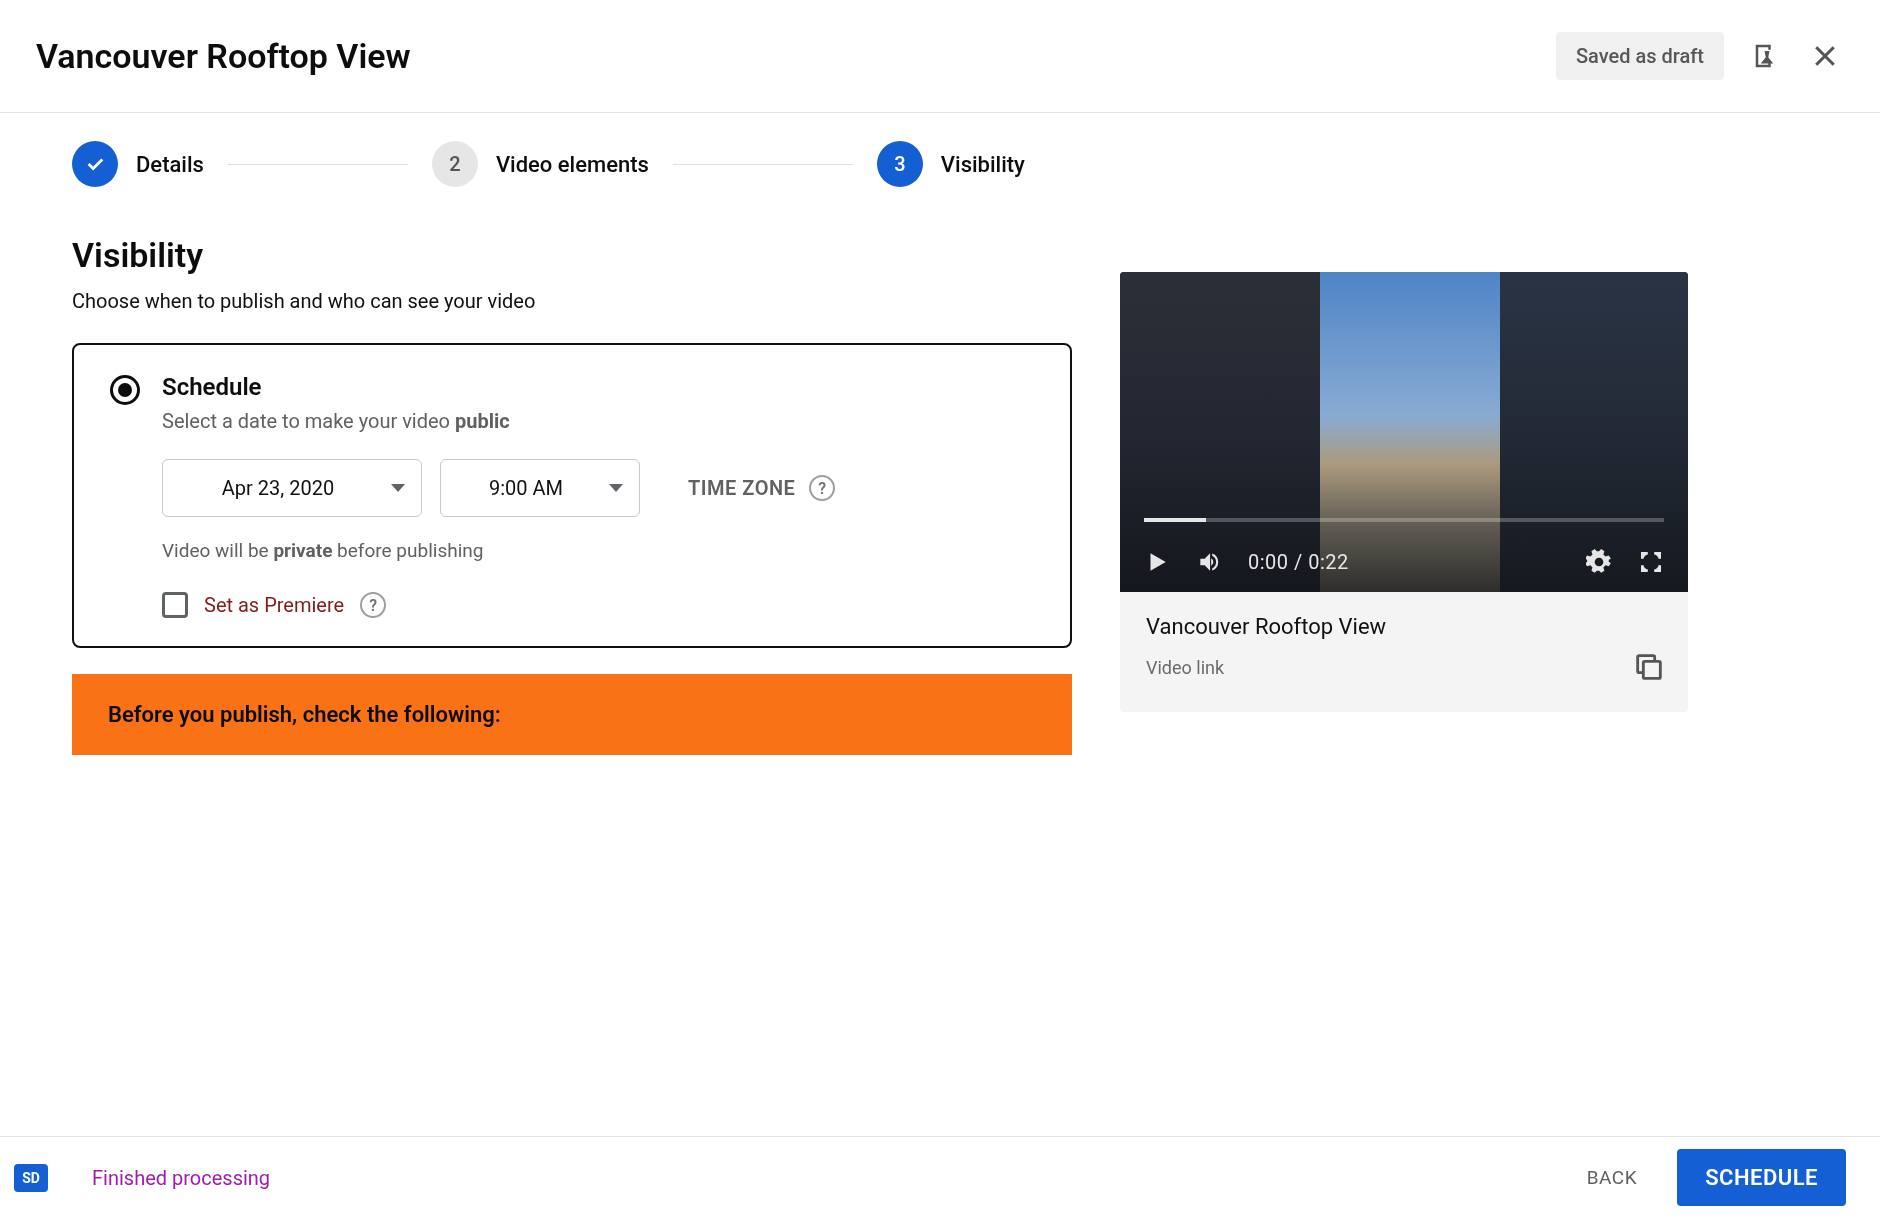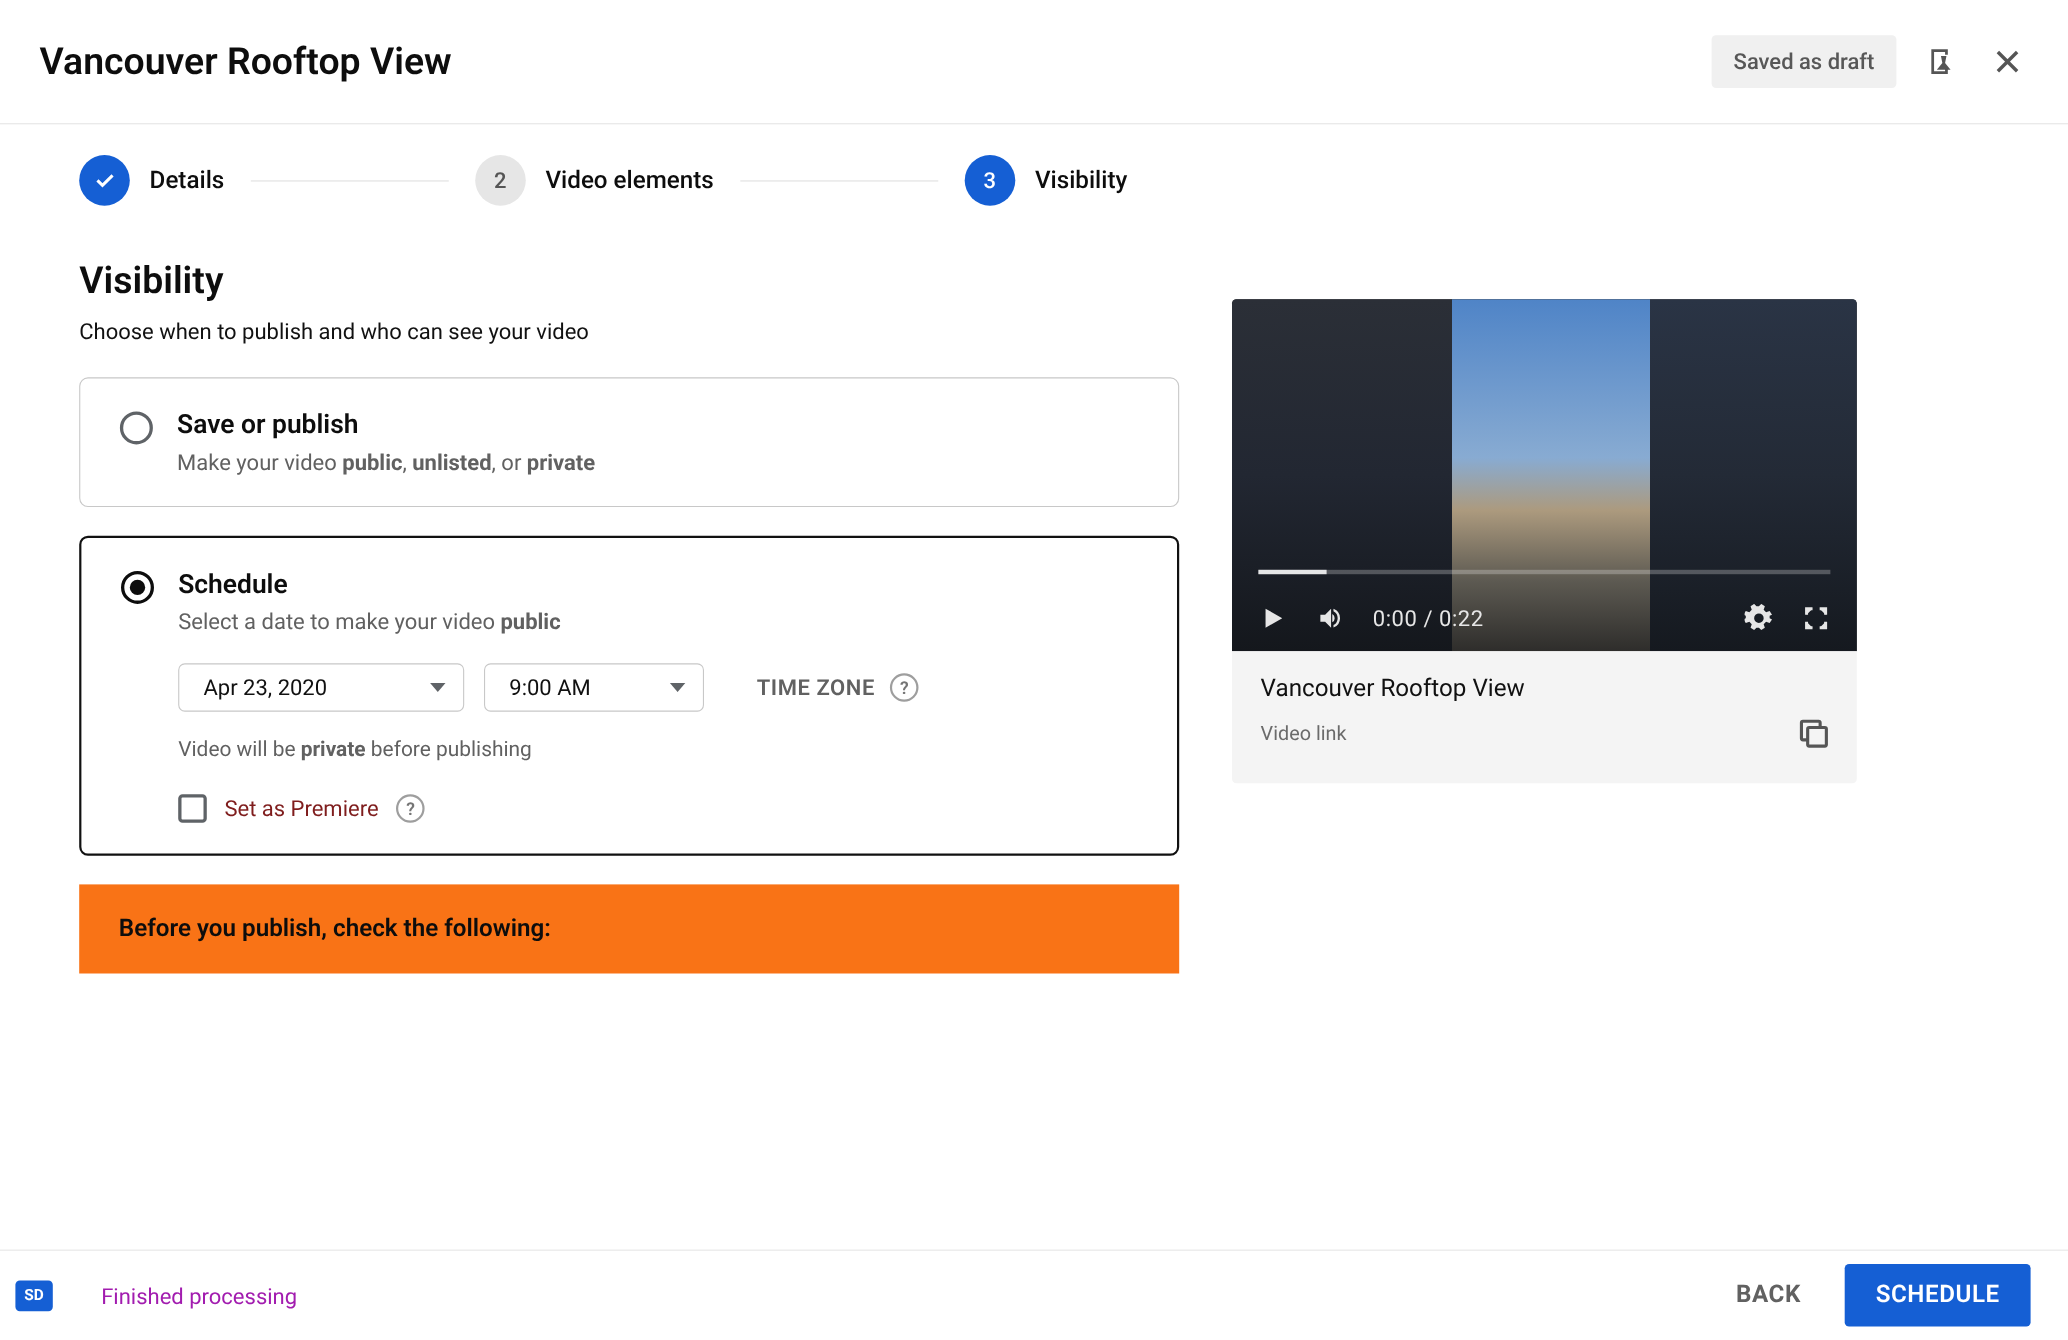--- a/index.html
+++ b/index.html
@@ -105,25 +105,26 @@
   }
   .radio.on { border-color: #0d0d0d; }
   .radio-labels .t { font-size: 24px; font-weight: 600; margin-bottom: 8px; }
   .radio-labels .d { font-size: 20px; color: #616161; }
   .radio-labels .d b { color: #616161; font-weight: 700; }
 
   .sched-body { margin-top: 26px; padding-left: 52px; }
   .pick-row { display: flex; align-items: center; gap: 18px; }
   .select {
     border: 1px solid #c8c8c8; border-radius: 6px;
-    height: 44px; padding: 0 50px 0 22px;
+    height: 58px; padding: 0 50px 0 22px;
     font-size: 20px; color: #111;
     display: flex; align-items: center;
     position: relative; min-width: 200px;
     cursor: pointer;
+    justify-content: center;
   }
   .select .caret {
     position: absolute; right: 16px; top: 50%; transform: translateY(-50%);
     width: 0; height: 0;
     border-left: 7px solid transparent;
     border-right: 7px solid transparent;
     border-top: 8px solid #5f6367;
   }
   .tz { margin-left: 30px; display: flex; align-items: center; gap: 14px; color: #616161; font-size: 20px; font-weight: 600; letter-spacing: .5px; }
   .help {
@@ -228,21 +229,21 @@
   .sd-chip {
     background: #155fd4; color: #fff;
     width: 34px; height: 28px;
     border-radius: 4px;
     display: flex; align-items: center; justify-content: center;
     font-size: 14px; font-weight: 700;
   }
   .status { margin-left: 44px; color: #a21caf; font-size: 20px; }
   .footer-spacer { flex: 1; }
   .btn-text {
-    font-size: 22px; font-weight: 700; letter-spacing: .5px;
+    font-size: 19px; font-weight: 400; letter-spacing: .5px;
     color: #616161; padding: 14px 22px; cursor: pointer;
   }
   .btn-primary {
     background: #155fd4; color: #fff;
     font-size: 22px; font-weight: 600; letter-spacing: .5px;
     padding: 16px 28px; border-radius: 4px; margin-left: 18px;
     cursor: pointer;
   }
 </style>
 </head>
@@ -287,31 +288,20 @@
       <div class="step-label">Visibility</div>
     </div>
   </div>
 
   <div class="cols">
 
     <div class="left">
       <div class="section-title">Visibility</div>
       <div class="section-sub">Choose when to publish and who can see your video</div>
 
-      <div class="card">
-        <div class="radio-row">
-          <div class="radio"></div>
-          <div class="radio-labels">
-            <div class="t">Save or publish</div>
-            <div class="d">
-              <span>Make your video </span><b>public</b><span>, </span><b>unlisted</b><span>, or </span><b>private</b>
-            </div>
-          </div>
-        </div>
-      </div>
 
       <div class="card selected">
         <div class="radio-row">
           <div class="radio on"></div>
           <div class="radio-labels">
             <div class="t">Schedule</div>
             <div class="d">
               <span>Select a date to make your video </span><b>public</b>
             </div>
           </div>

